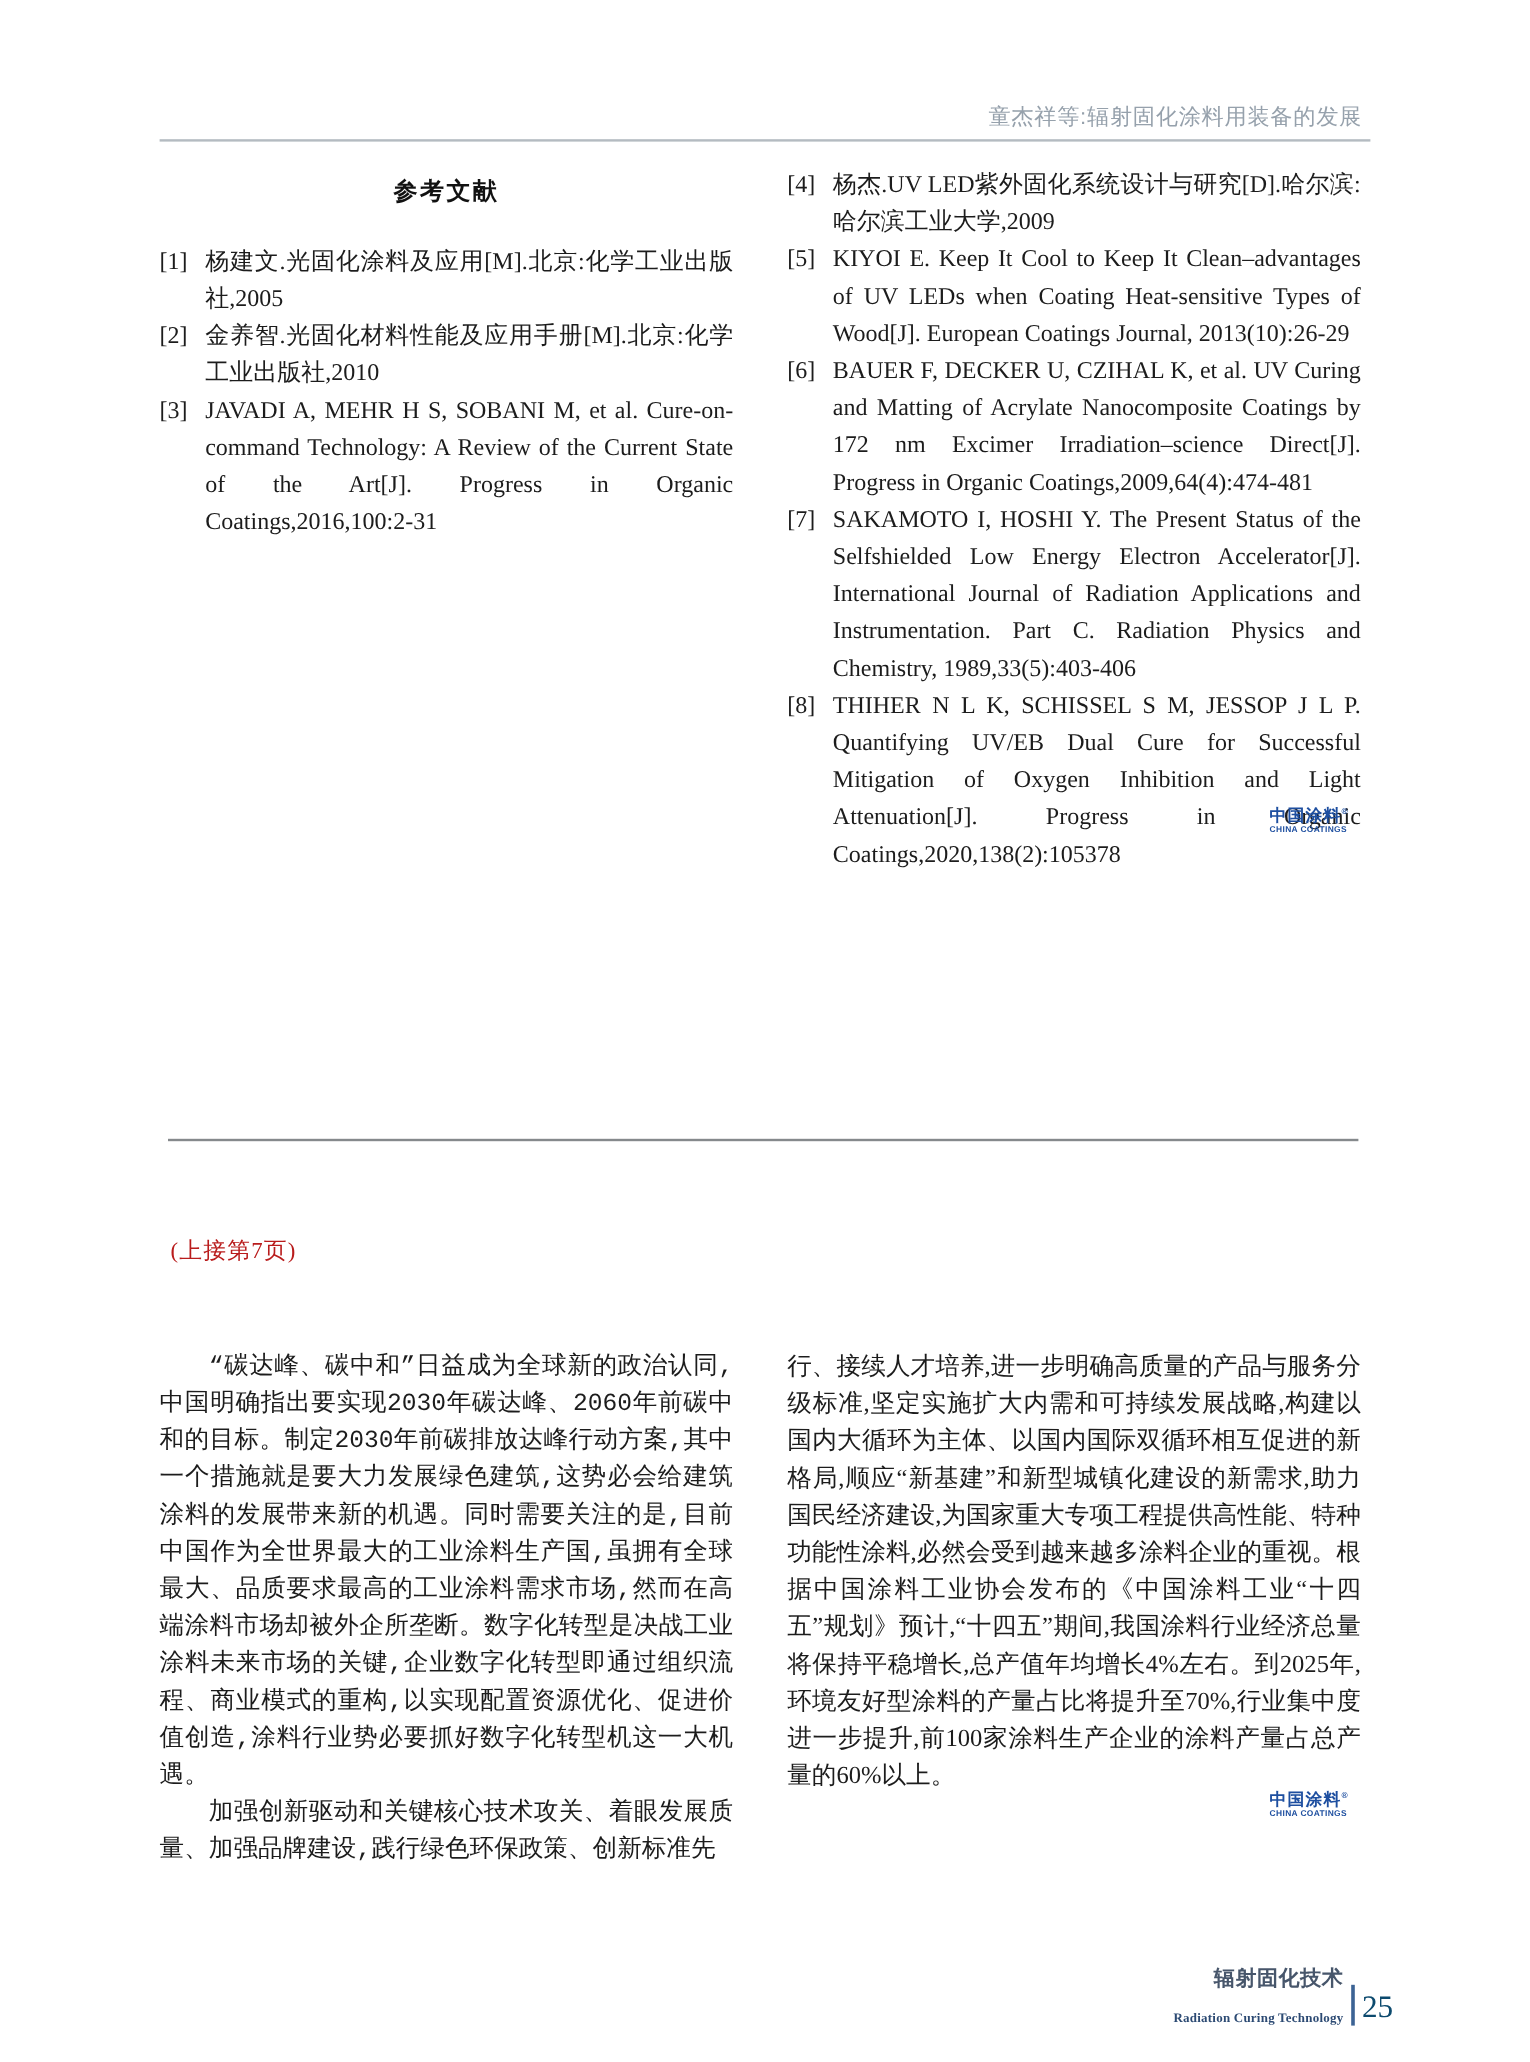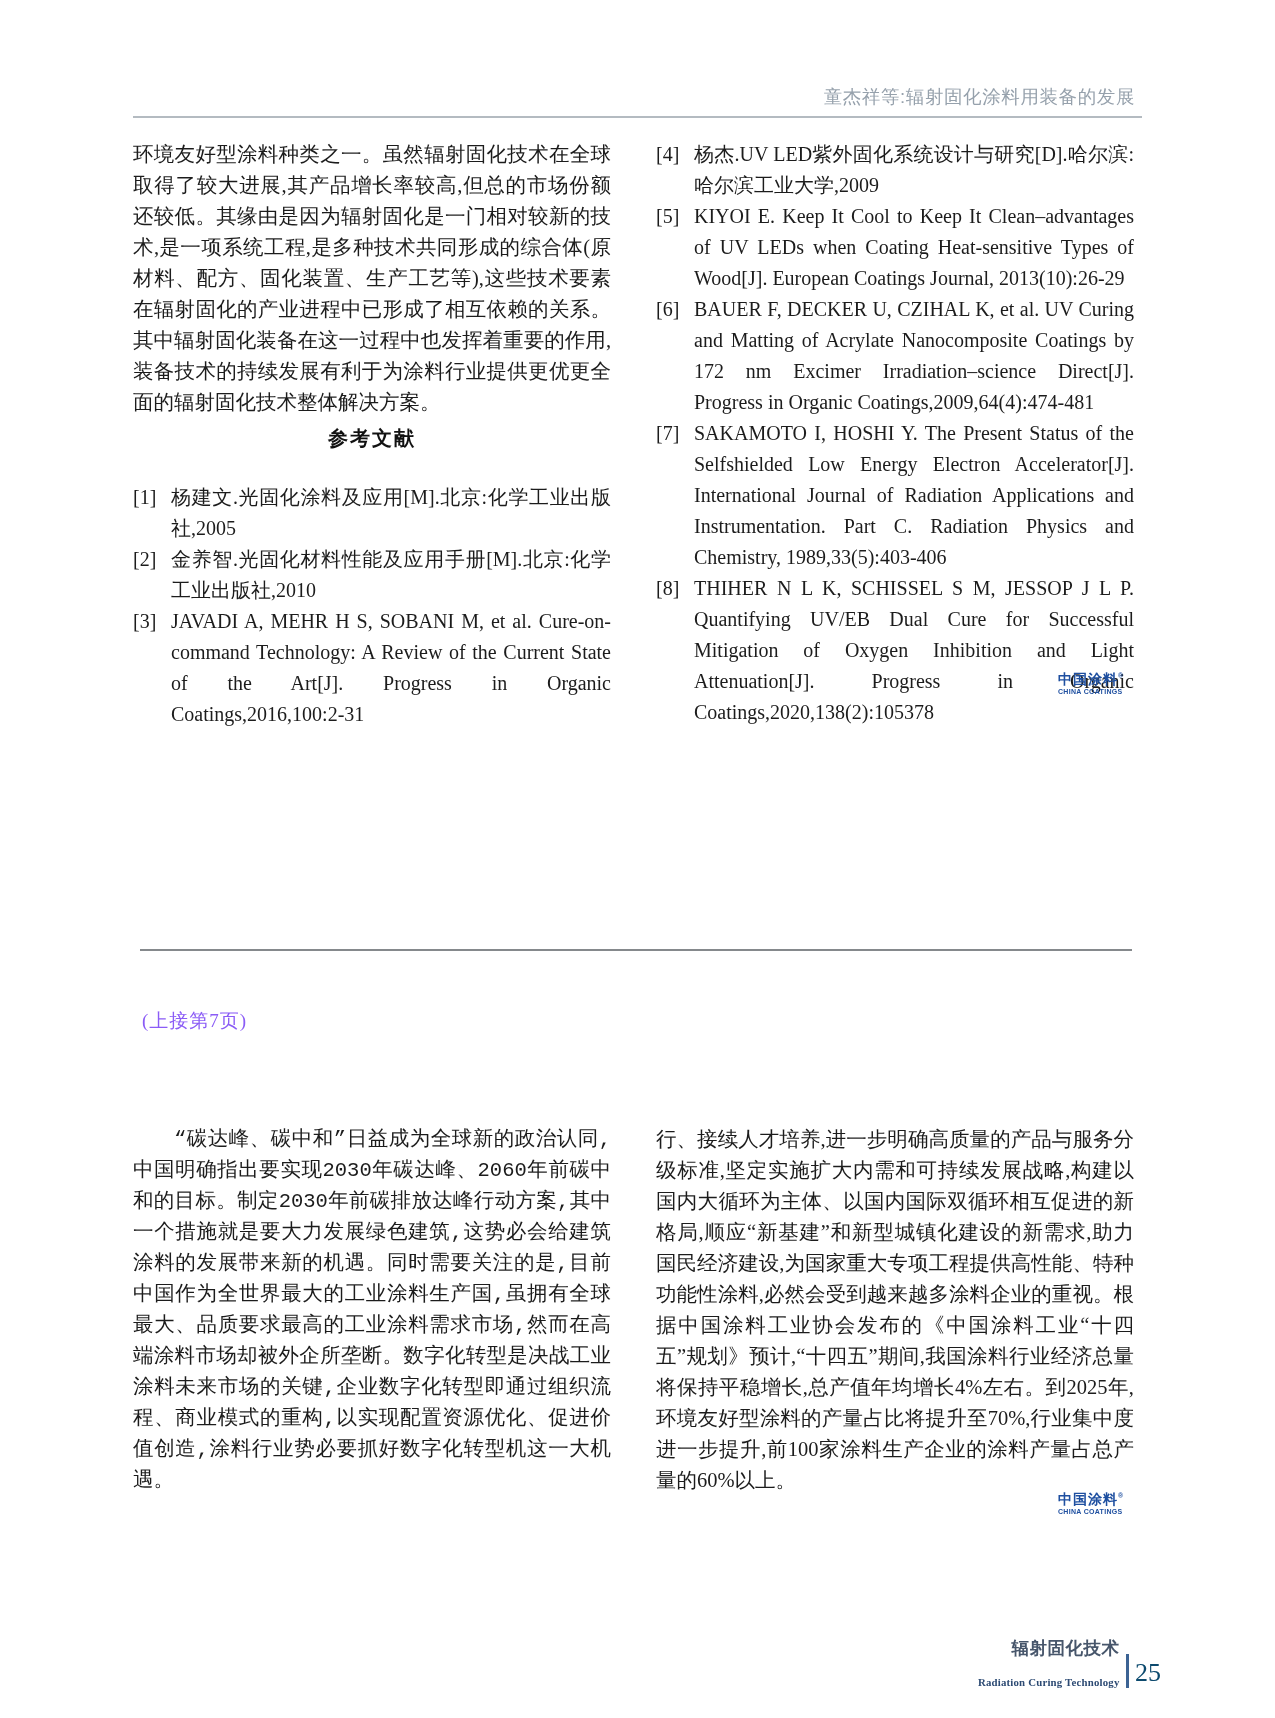--- a/index.html
+++ b/index.html
@@ -59,22 +59,22 @@
     font-family:"Liberation Sans","DejaVu Sans",sans-serif;
     font-size:7px;font-weight:bold;letter-spacing:0.3px;
     margin-top:2px;white-space:nowrap;
   }
   
   .mid-rule{
     position:absolute;top:949px;left:140px;width:992px;height:2px;
     background:#85898c;
   }
   .cont-note{
-    position:absolute;top:1008px;left:142px;
-    font-size:19px;color:#8b5cf6;letter-spacing:1px;
+    position:absolute;top:1029px;left:142px;
+    font-size:19px;color:#b91c1c;letter-spacing:1px;
   }
   
   .footer{
     position:absolute;top:1636px;right:146px;
     display:flex;align-items:flex-end;
   }
   .footer-titles{text-align:right;}
   .footer-cn{
     font-family:"Liberation Sans","DejaVu Sans",sans-serif;
     font-size:17.5px;font-weight:bold;letter-spacing:0.5px;color:#47566b;
@@ -98,21 +98,20 @@
 <body>
 
 <div class="page">
 
   <div class="running-head">
     <span>童杰祥等:辐射固化涂料用装备的发展</span>
   </div>
   <div class="head-rule"></div>
 
   <div class="col upper-left">
-    <p class="body-text">环境友好型涂料种类之一。虽然辐射固化技术在全球取得了较大进展,其产品增长率较高,但总的市场份额还较低。其缘由是因为辐射固化是一门相对较新的技术,是一项系统工程,是多种技术共同形成的综合体(原材料、配方、固化装置、生产工艺等),这些技术要素在辐射固化的产业进程中已形成了相互依赖的关系。其中辐射固化装备在这一过程中也发挥着重要的作用,装备技术的持续发展有利于为涂料行业提供更优更全面的辐射固化技术整体解决方案。</p>
     <h3 class="ref-heading">参考文献</h3>
     <div class="ref-list">
 
         <div class="ref">
           <span class="ref-num">[1]</span>
           <span class="ref-text">杨建文.光固化涂料及应用[M].北京:化学工业出版社,2005</span>
         </div>
 
         <div class="ref">
           <span class="ref-num">[2]</span>
@@ -159,20 +158,21 @@
   <div class="logo logo-1">
     <div class="logo-cn"><span>中国涂料</span><sup>®</sup></div>
     <div class="logo-en">CHINA COATINGS</div>
   </div>
 
   <div class="mid-rule"></div>
   <div class="cont-note">(上接第7页)</div>
 
   <div class="col lower-left">
     <p class="body-text indent">“碳达峰、碳中和”日益成为全球新的政治认同,中国明确指出要实现2030年碳达峰、2060年前碳中和的目标。制定2030年前碳排放达峰行动方案,其中一个措施就是要大力发展绿色建筑,这势必会给建筑涂料的发展带来新的机遇。同时需要关注的是,目前中国作为全世界最大的工业涂料生产国,虽拥有全球最大、品质要求最高的工业涂料需求市场,然而在高端涂料市场却被外企所垄断。数字化转型是决战工业涂料未来市场的关键,企业数字化转型即通过组织流程、商业模式的重构,以实现配置资源优化、促进价值创造,涂料行业势必要抓好数字化转型机这一大机遇。</p>
+    <p class="body-text indent">加强创新驱动和关键核心技术攻关、着眼发展质量、加强品牌建设,践行绿色环保政策、创新标准先</p>
   </div>
 
   <div class="col lower-right">
     <p class="body-text">行、接续人才培养,进一步明确高质量的产品与服务分级标准,坚定实施扩大内需和可持续发展战略,构建以国内大循环为主体、以国内国际双循环相互促进的新格局,顺应“新基建”和新型城镇化建设的新需求,助力国民经济建设,为国家重大专项工程提供高性能、特种功能性涂料,必然会受到越来越多涂料企业的重视。根据中国涂料工业协会发布的《中国涂料工业“十四五”规划》预计,“十四五”期间,我国涂料行业经济总量将保持平稳增长,总产值年均增长4%左右。到2025年,环境友好型涂料的产量占比将提升至70%,行业集中度进一步提升,前100家涂料生产企业的涂料产量占总产量的60%以上。</p>
   </div>
 
   <div class="logo logo-2">
     <div class="logo-cn"><span>中国涂料</span><sup>®</sup></div>
     <div class="logo-en">CHINA COATINGS</div>
   </div>

